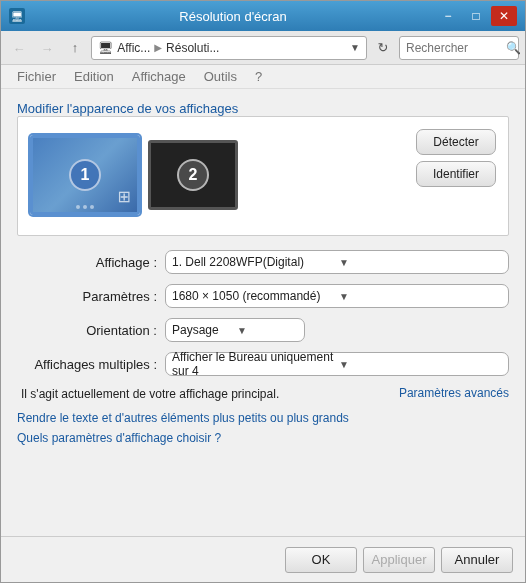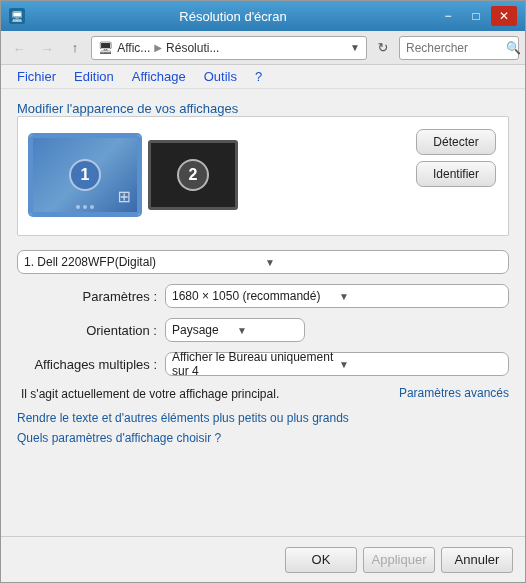--- a/index.html
+++ b/index.html
@@ -164,21 +164,21 @@
       gap: 2px;
       background: #f0f0f0;
       border-bottom: 1px solid #ddd;
       flex-shrink: 0;
     }
     .menu-item {
       padding: 2px 8px;
       border-radius: 3px;
       cursor: pointer;
       font-size: 13px;
-      color: #1d4ed8;
+      color: #737373;
     }
 
     
     .main-content {
       flex: 1;
       padding: 12px 16px;
       overflow: auto;
       background: #f0f0f0;
     }
 
@@ -439,20 +439,21 @@
           <div class="monitor-number">2</div>
         </div>
       </div>
       <div class="preview-buttons">
         <button class="preview-btn">Détecter</button>
         <button class="preview-btn">Identifier</button>
       </div>
     </div>
 
     <div class="form-row">
+      <div class="form-label">Affichage :</div>
       <div class="form-control">
         <span>1. Dell 2208WFP(Digital)</span>
         <span class="dropdown-arrow">▼</span>
       </div>
     </div>
 
     <div class="form-row">
       <div class="form-label">Paramètres :</div>
       <div class="form-control">
         <span>1680 × 1050 (recommandé)</span>

